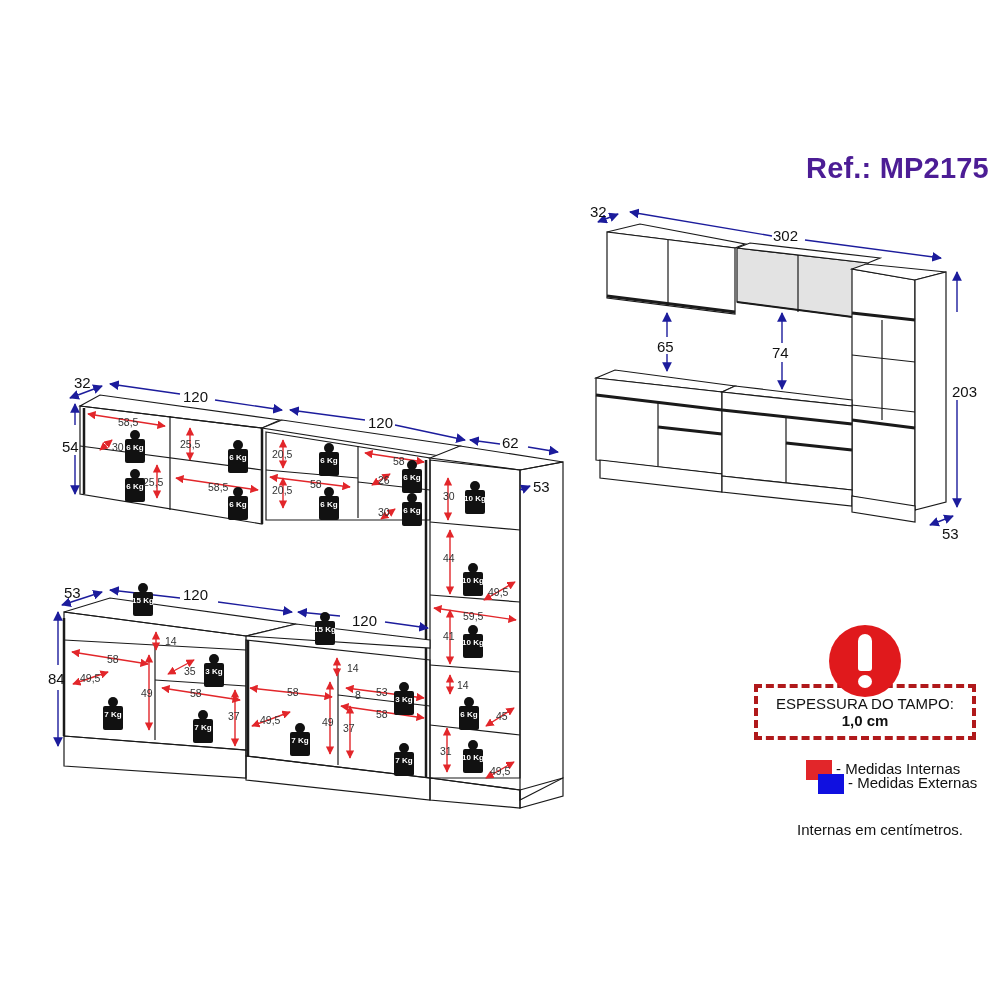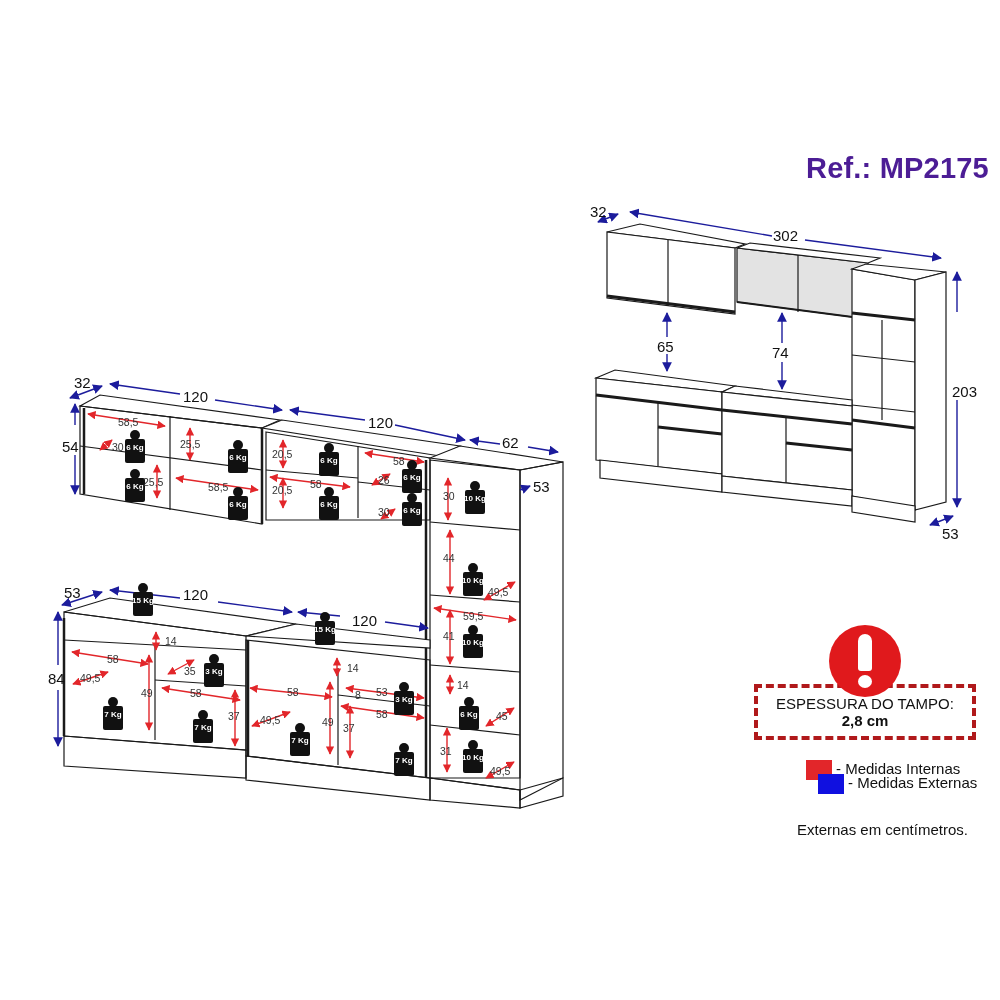--- a/index.html
+++ b/index.html
@@ -290,26 +290,26 @@
     <text x="343" y="732">37</text>
     <text x="376" y="718">58</text>
   </g>
 </svg>
 </div>
 
 <div class="ref">Ref.: MP2175</div>
 
 <div class="warn-box">
   <div class="warn-title">ESPESSURA DO TAMPO:</div>
-  <div class="warn-value">2,8 cm</div>
+  <div class="warn-value">1,0 cm</div>
 </div>
 <div class="warn-icon">
     <div class="bar"></div>
     <div class="dot"></div>
   </div>
 
 <div class="legend legend-1">
   <span class="sw" style="background:#e2262a"></span><span>- Medidas Internas</span>
 </div>
 <div class="legend legend-2">
   <span class="sw" style="background:#1010e0"></span><span>- Medidas Externas</span>
 </div>
-<div class="units">Externas em centímetros.</div>
+<div class="units">Internas em centímetros.</div>
 
 </body></html>

